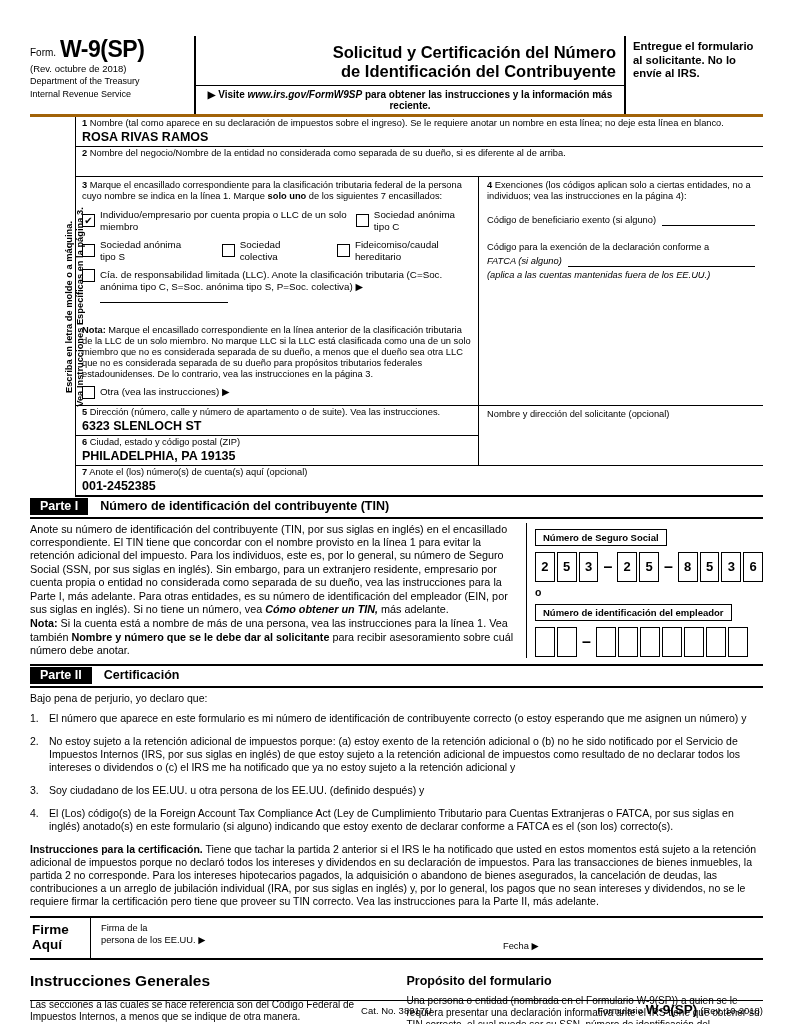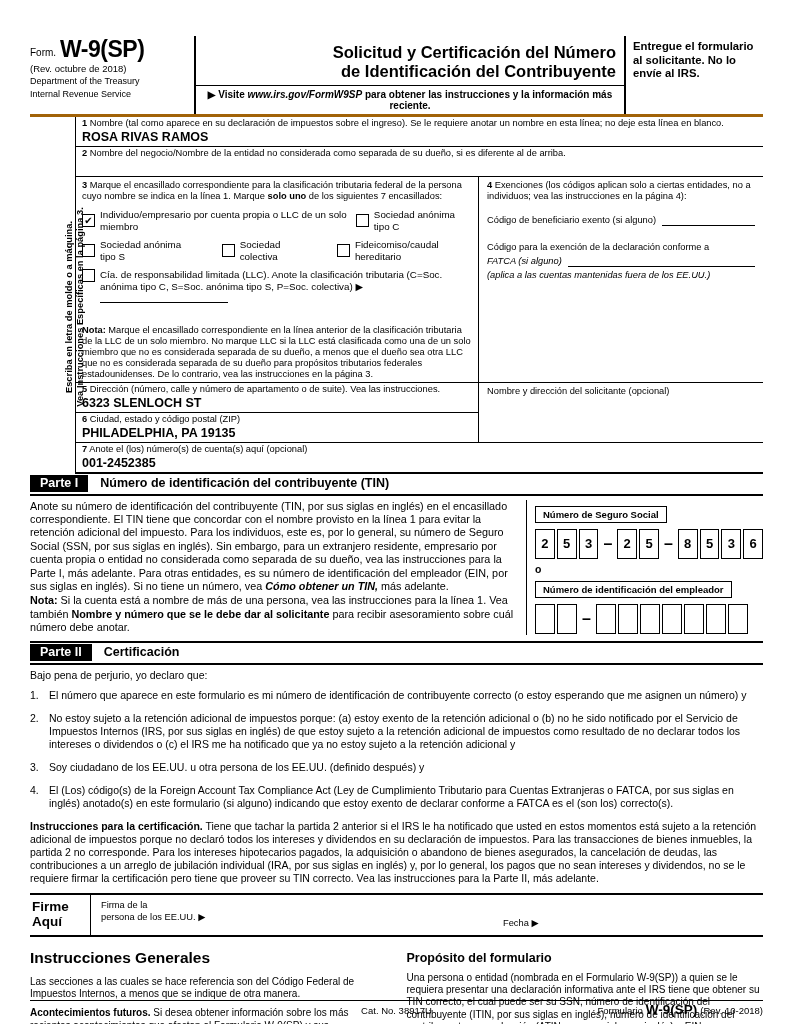--- a/index.html
+++ b/index.html
@@ -190,20 +190,24 @@
               <span class="opt-label">Fideicomiso/caudal hereditario</span>
             </span>
           </div>
           <div class="cb-row top">
             <span class="cb"></span>
             <span class="opt-label"><span>Cía. de responsabilidad limitada (LLC). Anote la clasificación tributaria (C=Soc. anónima tipo C, S=Soc. anónima tipo S, P=Soc. colectiva) ▶</span> <span class="blank"></span></span>
           </div>
           <div class="note3">
             <b>Nota:</b><span> Marque el encasillado correspondiente en la línea anterior de la clasificación tributaria de la LLC de un solo miembro. No marque LLC si la LLC está clasificada como una de un solo miembro que no es considerada separada de su dueño, a menos que el dueño sea otra LLC que no es considerada separada de su dueño para propósitos tributarios federales estadounidenses. De lo contrario, vea las instrucciones en la página 3.</span>
           </div>
+          <div class="cb-row otra">
+            <span class="cb"></span>
+            <span class="opt-label">Otra (vea las instrucciones) ▶</span>
+          </div>
         </div>
         <div class="box4">
           <div><b>4</b><span> Exenciones (los códigos aplican solo a ciertas entidades, no a individuos; vea las instrucciones en la página 4):</span></div>
           <div class="b4-line">
             <span>Código de beneficiario exento (si alguno)</span>
             <span class="uline"></span>
           </div>
           <div class="b4-fatca">Código para la exención de la declaración conforme a</div>
           <div class="b4-fatca2">
             <span class="it">FATCA (si alguno)</span>

